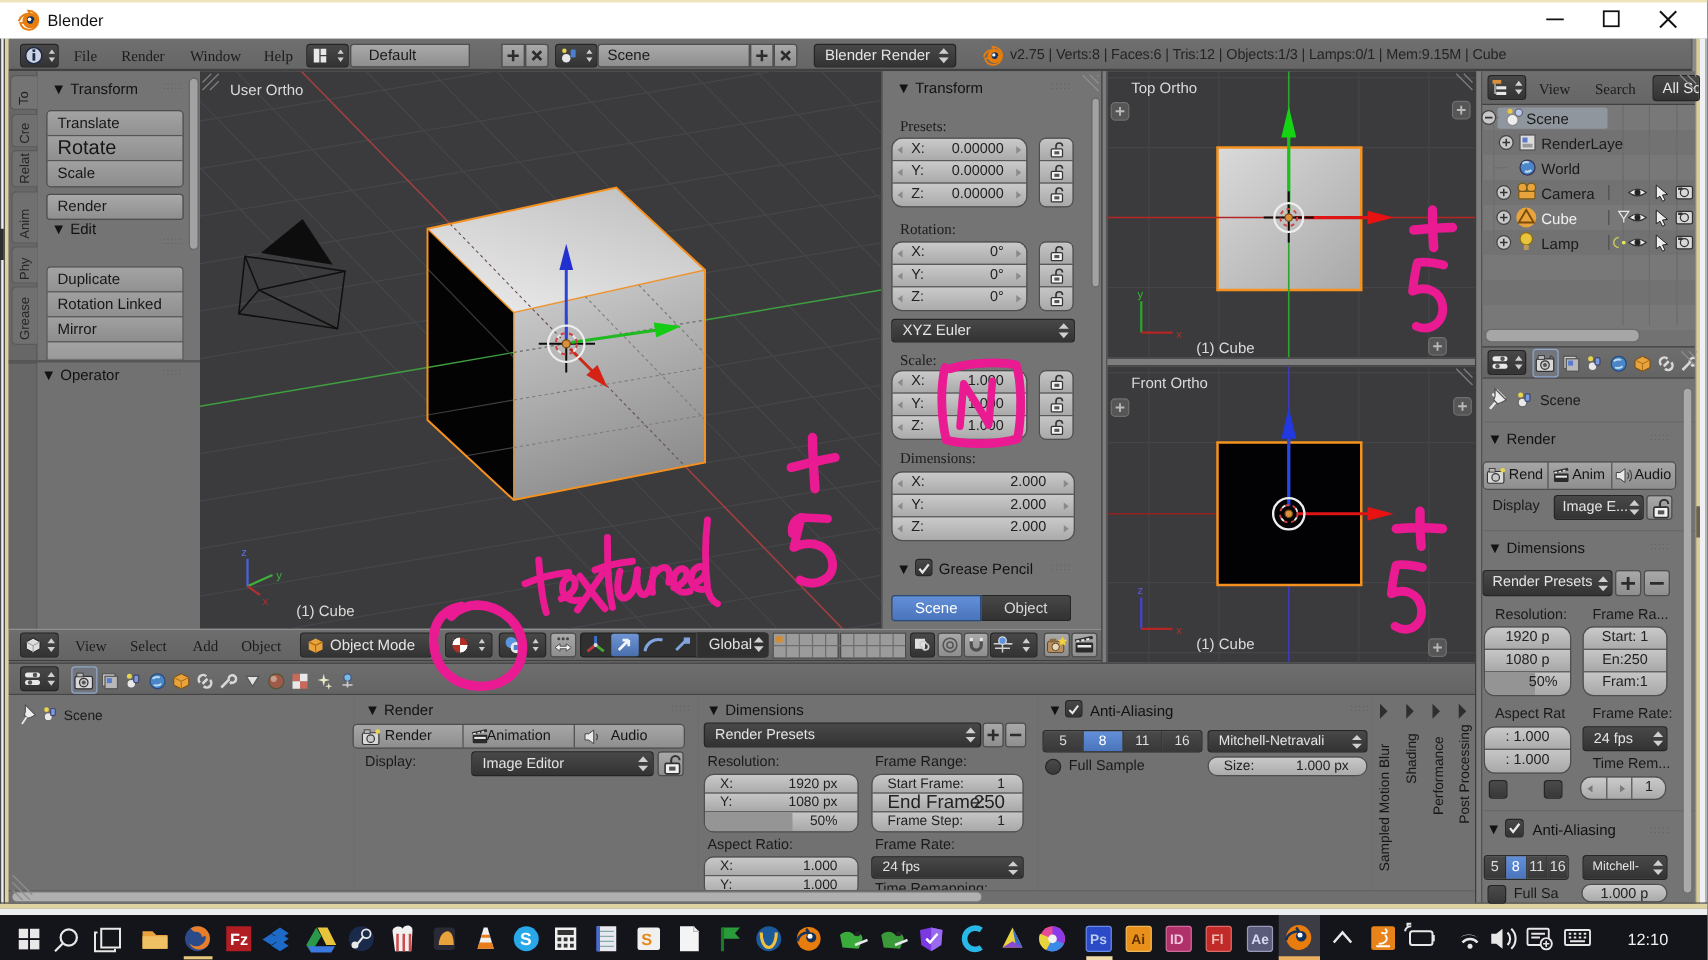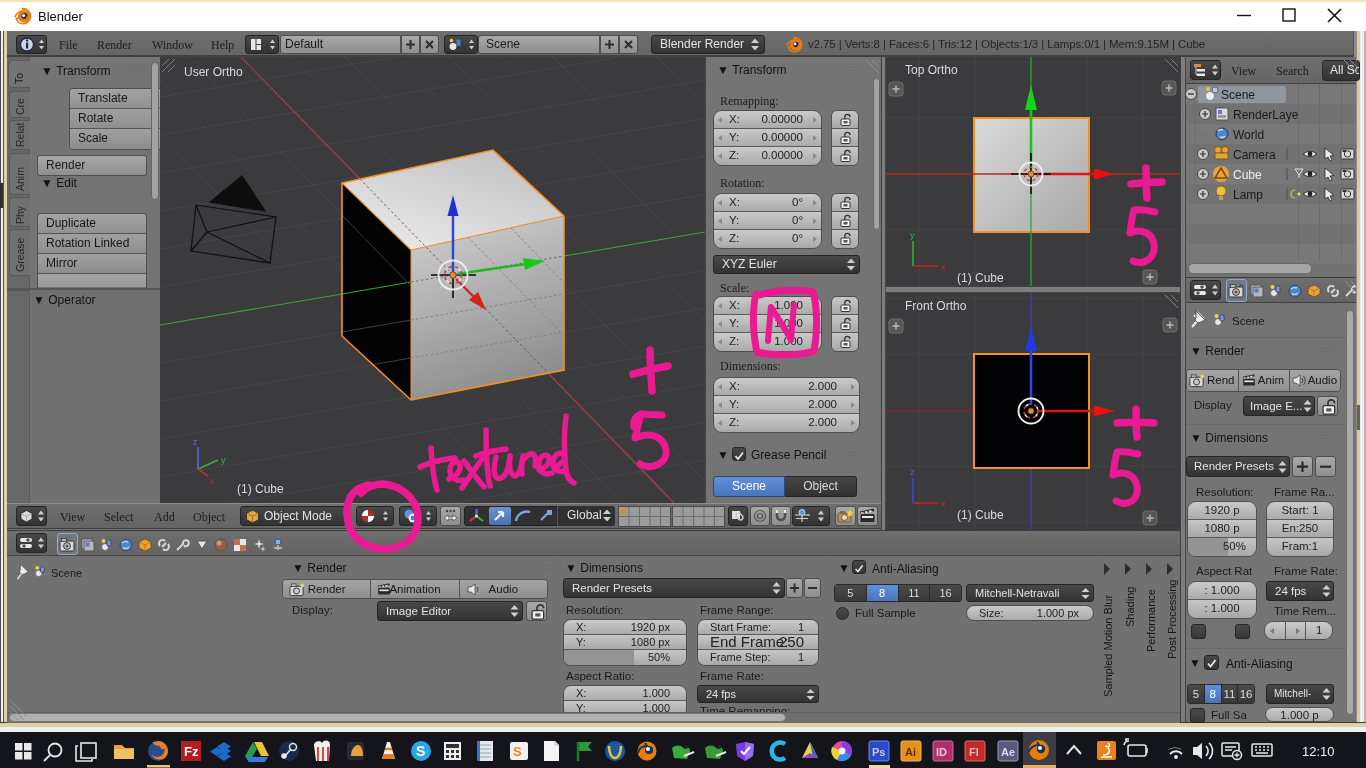--- a/index.html
+++ b/index.html
@@ -65,21 +65,21 @@
  <div class="abs lbl" style="left:211px;top:38px;">Help</div>
  <div class="abs btn-d" style="left:245px;top:35px;width:34px;height:19px;">
   <svg width="32" height="17" viewBox="0 0 32 17">
    <rect x="5" y="3" width="4.5" height="11" fill="#e8e8e8"></rect>
           <rect x="10.5" y="3" width="4.5" height="5" fill="#e8e8e8"></rect>
           <rect x="10.5" y="9" width="4.5" height="5" fill="#e8e8e8"></rect>
    <path d="M24 7 L26.5 3.5 L29 7 Z" fill="#cfcfcf"></path>
           <path d="M24 10 L26.5 13.5 L29 10 Z" fill="#cfcfcf"></path>
   </svg>
  </div>
- <div class="abs btn-l" style="left:280px;top:35px;width:121px;height:19px;border-radius:3px 0 0 3px;font-size:12px;line-height:17px;padding-left:4px;">Default</div>
+ <div class="abs btn-l" style="left:280px;top:35px;width:96px;height:19px;border-radius:3px 0 0 3px;font-size:12px;line-height:17px;padding-left:14px;">Default</div>
  <div class="abs btn-l" style="left:401px;top:35px;width:19px;height:19px;border-radius:0;"><svg width="17" height="17">
           <path d="M8.5 4 V13 M4 8.5 H13" stroke="#2c2c2c" stroke-width="2"></path>
         </svg></div>
  <div class="abs btn-l" style="left:420px;top:35px;width:19px;height:19px;border-radius:0 3px 3px 0;"><svg width="17" height="17">
           <path d="M5 5 L12 12 M12 5 L5 12" stroke="#2c2c2c" stroke-width="2"></path>
         </svg></div>
  <div class="abs btn-d" style="left:444px;top:35px;width:34px;height:19px;">
   <svg width="32" height="17" viewBox="0 0 32 17">
    <circle cx="8" cy="10.5" r="3.4" fill="#e6e6e6"></circle>
           <rect x="11.5" y="3.5" width="4" height="6.5" rx="1" fill="#4a7fd0"></rect>
@@ -126,23 +126,23 @@
  <div class="abs" style="left:9px;top:229px;width:21px;height:47px;background:#707070;border:1px solid #5a5a5a;border-right:none;border-radius:4px 0 0 4px;"></div>
  <div class="abs" style="left:13px;top:84px;font-size:10.5px;color:#1e1e1e;transform:rotate(-90deg);transform-origin:0 0;white-space:nowrap;">To</div>
  <div class="abs" style="left:14px;top:115px;font-size:10.5px;color:#262626;transform:rotate(-90deg);transform-origin:0 0;white-space:nowrap;">Cre</div>
  <div class="abs" style="left:14px;top:147px;font-size:10.5px;color:#262626;transform:rotate(-90deg);transform-origin:0 0;white-space:nowrap;">Relat</div>
  <div class="abs" style="left:14px;top:191px;font-size:10.5px;color:#262626;transform:rotate(-90deg);transform-origin:0 0;white-space:nowrap;">Anim</div>
  <div class="abs" style="left:14px;top:224px;font-size:10.5px;color:#262626;transform:rotate(-90deg);transform-origin:0 0;white-space:nowrap;">Phy</div>
  <div class="abs" style="left:14px;top:272px;font-size:10.5px;color:#262626;transform:rotate(-90deg);transform-origin:0 0;white-space:nowrap;">Grease</div>
 
  <div class="abs phead" style="left:41px;top:64px;">▼&nbsp;Transform</div>
  <div class="abs grip" style="left:130px;top:64px;">:::::</div>
- <div class="abs" style="left:37px;top:88px;width:110px;height:62px;border:1px solid #4e4e4e;border-radius:4px;overflow:hidden;margin-left:32px;">
+ <div class="abs" style="left:37px;top:88px;width:110px;height:62px;border:1px solid #4e4e4e;border-radius:4px;overflow:hidden;">
   <div style="height:20px;background:linear-gradient(#a3a3a3,#919191);border-bottom:1px solid #555;font-size:12px;color:#161616;line-height:19px;padding-left:8px;">Translate</div>
-  <div style="height:20px;background:linear-gradient(#a0a0a0,#8f8f8f);border-bottom:1px solid #555;font-size:12px;color:#161616;line-height:19px;padding-left:8px;">Rotate</div>
+  <div style="height:20px;background:linear-gradient(#a0a0a0,#8f8f8f);border-bottom:1px solid #555;font-size:16px;color:#161616;line-height:19px;padding-left:8px;">Rotate</div>
   <div style="height:20px;background:linear-gradient(#a0a0a0,#8d8d8d);font-size:12px;color:#161616;line-height:19px;padding-left:8px;">Scale</div>
  </div>
  <div class="abs btn-l" style="left:37px;top:155px;width:110px;height:21px;font-size:12px;line-height:19px;padding-left:8px;">Render</div>
  <div class="abs phead" style="left:41px;top:176px;">▼&nbsp;Edit</div>
  <div class="abs grip" style="left:130px;top:188px;">:::::</div>
  <div class="abs" style="left:37px;top:213px;width:110px;height:75px;border:1px solid #4e4e4e;border-radius:4px 4px 0 0;border-bottom:none;overflow:hidden;">
   <div style="height:20px;background:linear-gradient(#a3a3a3,#919191);border-bottom:1px solid #555;font-size:12px;color:#161616;line-height:19px;padding-left:8px;">Duplicate</div>
   <div style="height:20px;background:linear-gradient(#a0a0a0,#8f8f8f);border-bottom:1px solid #555;font-size:12px;color:#161616;line-height:19px;padding-left:8px;">Rotation Linked</div>
   <div style="height:20px;background:linear-gradient(#a0a0a0,#8d8d8d);border-bottom:1px solid #555;font-size:12px;color:#161616;line-height:19px;padding-left:8px;">Mirror</div>
   <div style="height:13px;background:linear-gradient(#a3a3a3,#9a9a9a);"></div>
@@ -370,21 +370,21 @@
           <path d="M3 6.2 L5.5 5.7 M7 5.4 L9.5 4.9 M11 4.6 L13.5 4.1" stroke="#e8e8e8" stroke-width="1.6"></path>
           <rect x="4" y="9" width="11" height="2" fill="#e8e8e8"></rect>
         </svg>
  </div>
 </div>
 
 <div id="npanel">
 <div class="abs" style="left:705px;top:57px;width:176px;height:446px;background:#747474;border-left:1px solid #464646;"></div>
 <div class="abs phead" style="left:717px;top:63px;">▼&nbsp;Transform</div>
 <div class="abs grip" style="left:841px;top:64px;">:::::</div>
-<div class="abs lbl" style="left:720px;top:94px;">Remapping:</div>
+<div class="abs lbl" style="left:720px;top:94px;">Presets:</div>
 <div class="abs nf3" style="left:713px;top:110px;">
         <div style="width:109px;border:1px solid #4f4f4f;border-radius:9px;overflow:hidden;">
           <div style="position:relative;height:18px;background:linear-gradient(#cacaca,#aaaaaa);border-bottom:1px solid #5a5a5a;">
             <span style="position:absolute;left:15px;top:2px;font-size:11.5px;color:#222;">X:</span>
             <span style="position:absolute;right:18px;top:2px;font-size:11.5px;color:#222;">0.00000</span>
             <svg style="position:absolute;left:3px;top:5px;" width="6" height="8">
               <path d="M5 1 L1 4 L5 7 Z" fill="#8a8a8a"></path>
             </svg>
             <svg style="position:absolute;right:3px;top:5px;" width="6" height="8">
               <path d="M1 1 L5 4 L1 7 Z" fill="#8a8a8a"></path>

